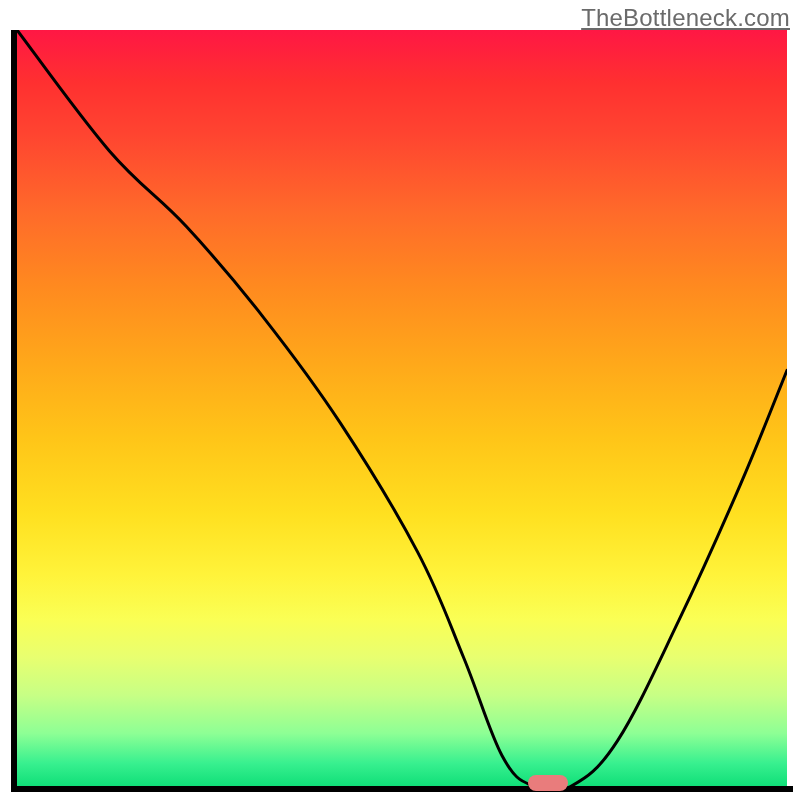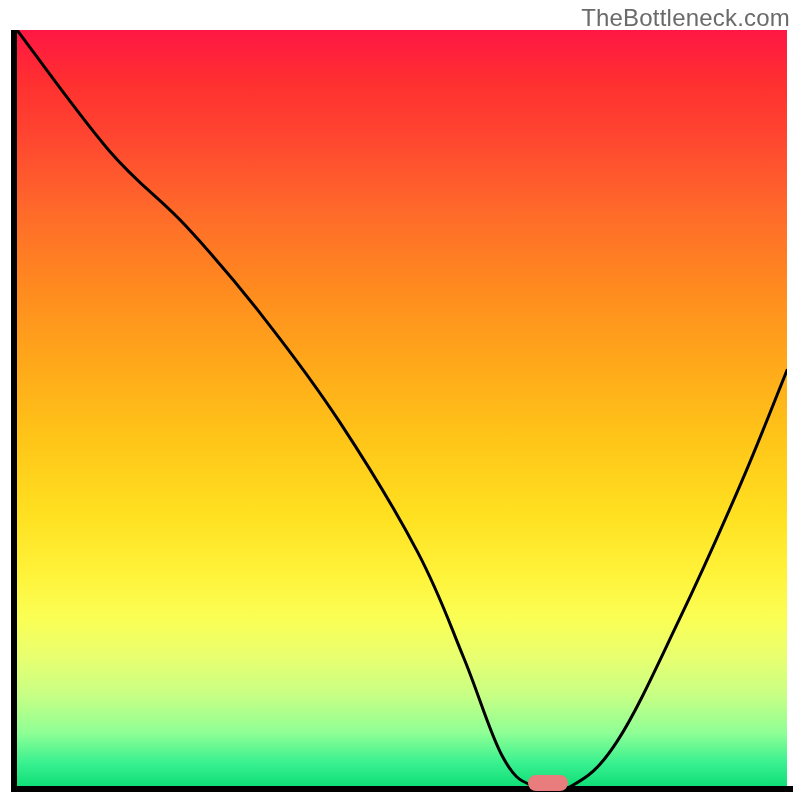--- a/index.html
+++ b/index.html
@@ -18,20 +18,21 @@
   .watermark {
     position: absolute;
     top: 4px;
     right: 10px;
     font-family: Arial, Helvetica, sans-serif;
     font-size: 24px;
     font-weight: 500;
     color: #6a6a6a;
     letter-spacing: 0.2px;
     z-index: 10;
+    text-decoration: underline;
   }
   .plot-area {
     position: absolute;
     left: 17px;
     top: 30px;
     width: 770px;
     height: 756px;
     
     background: linear-gradient(
       to bottom,

